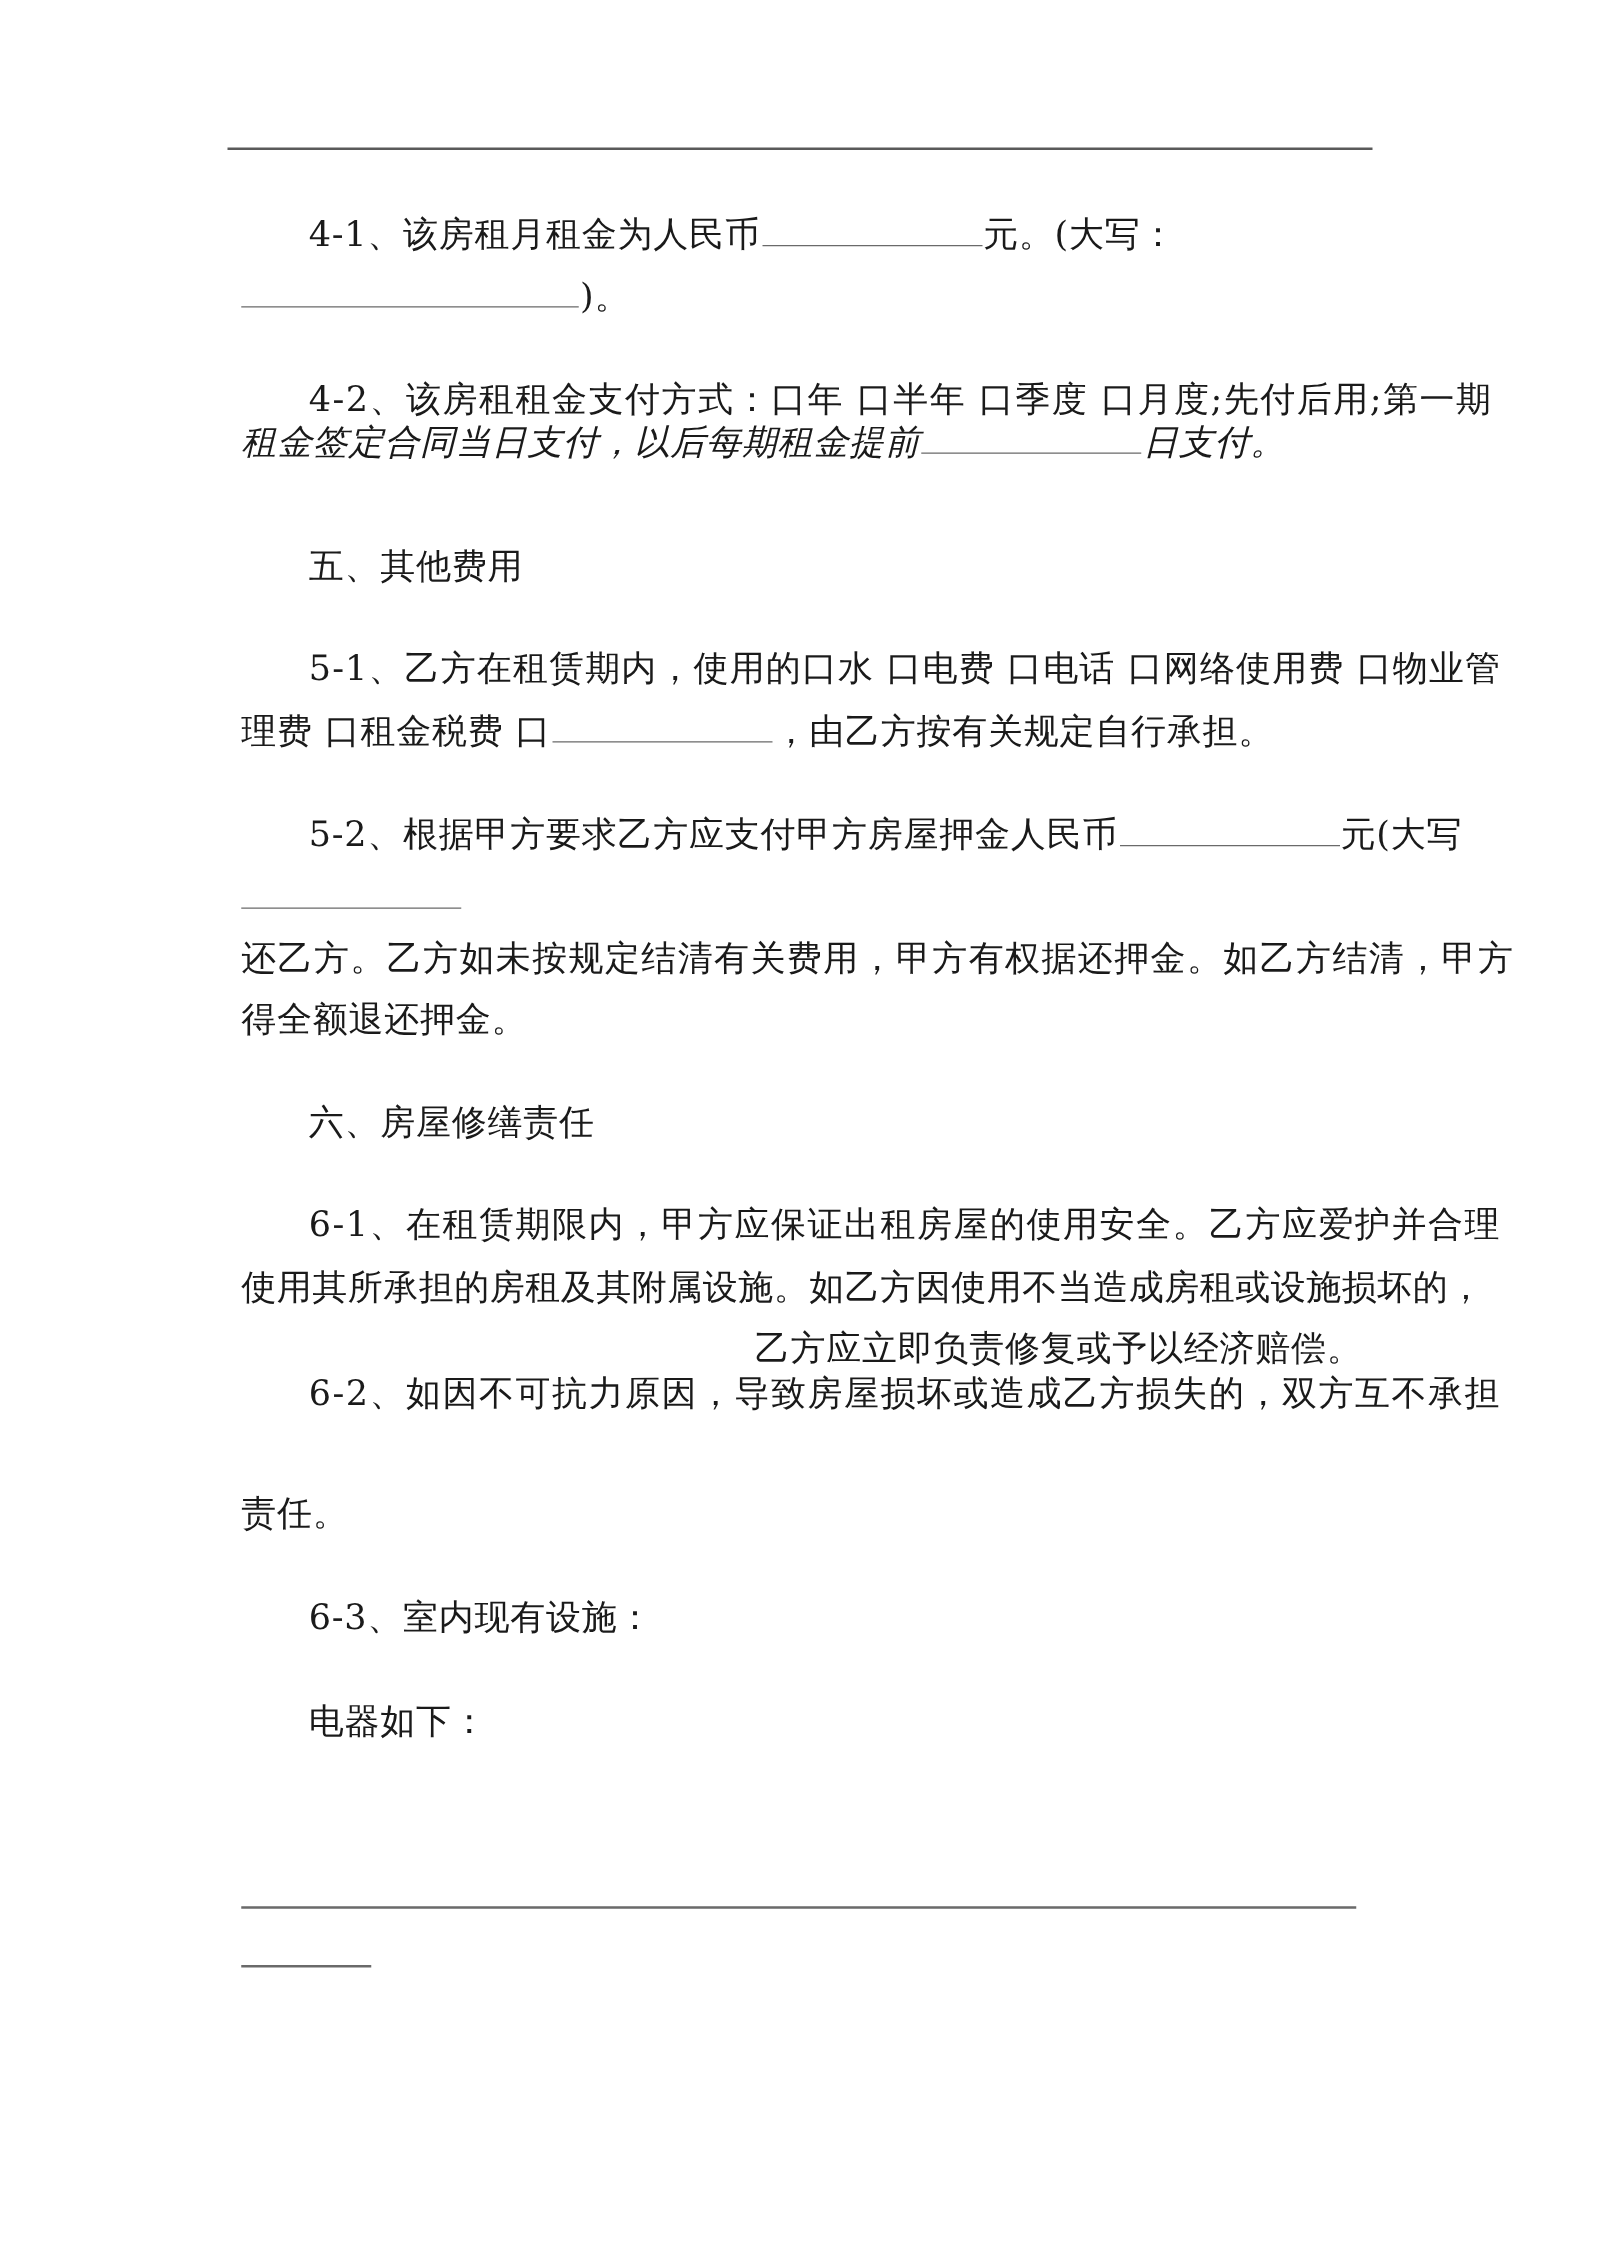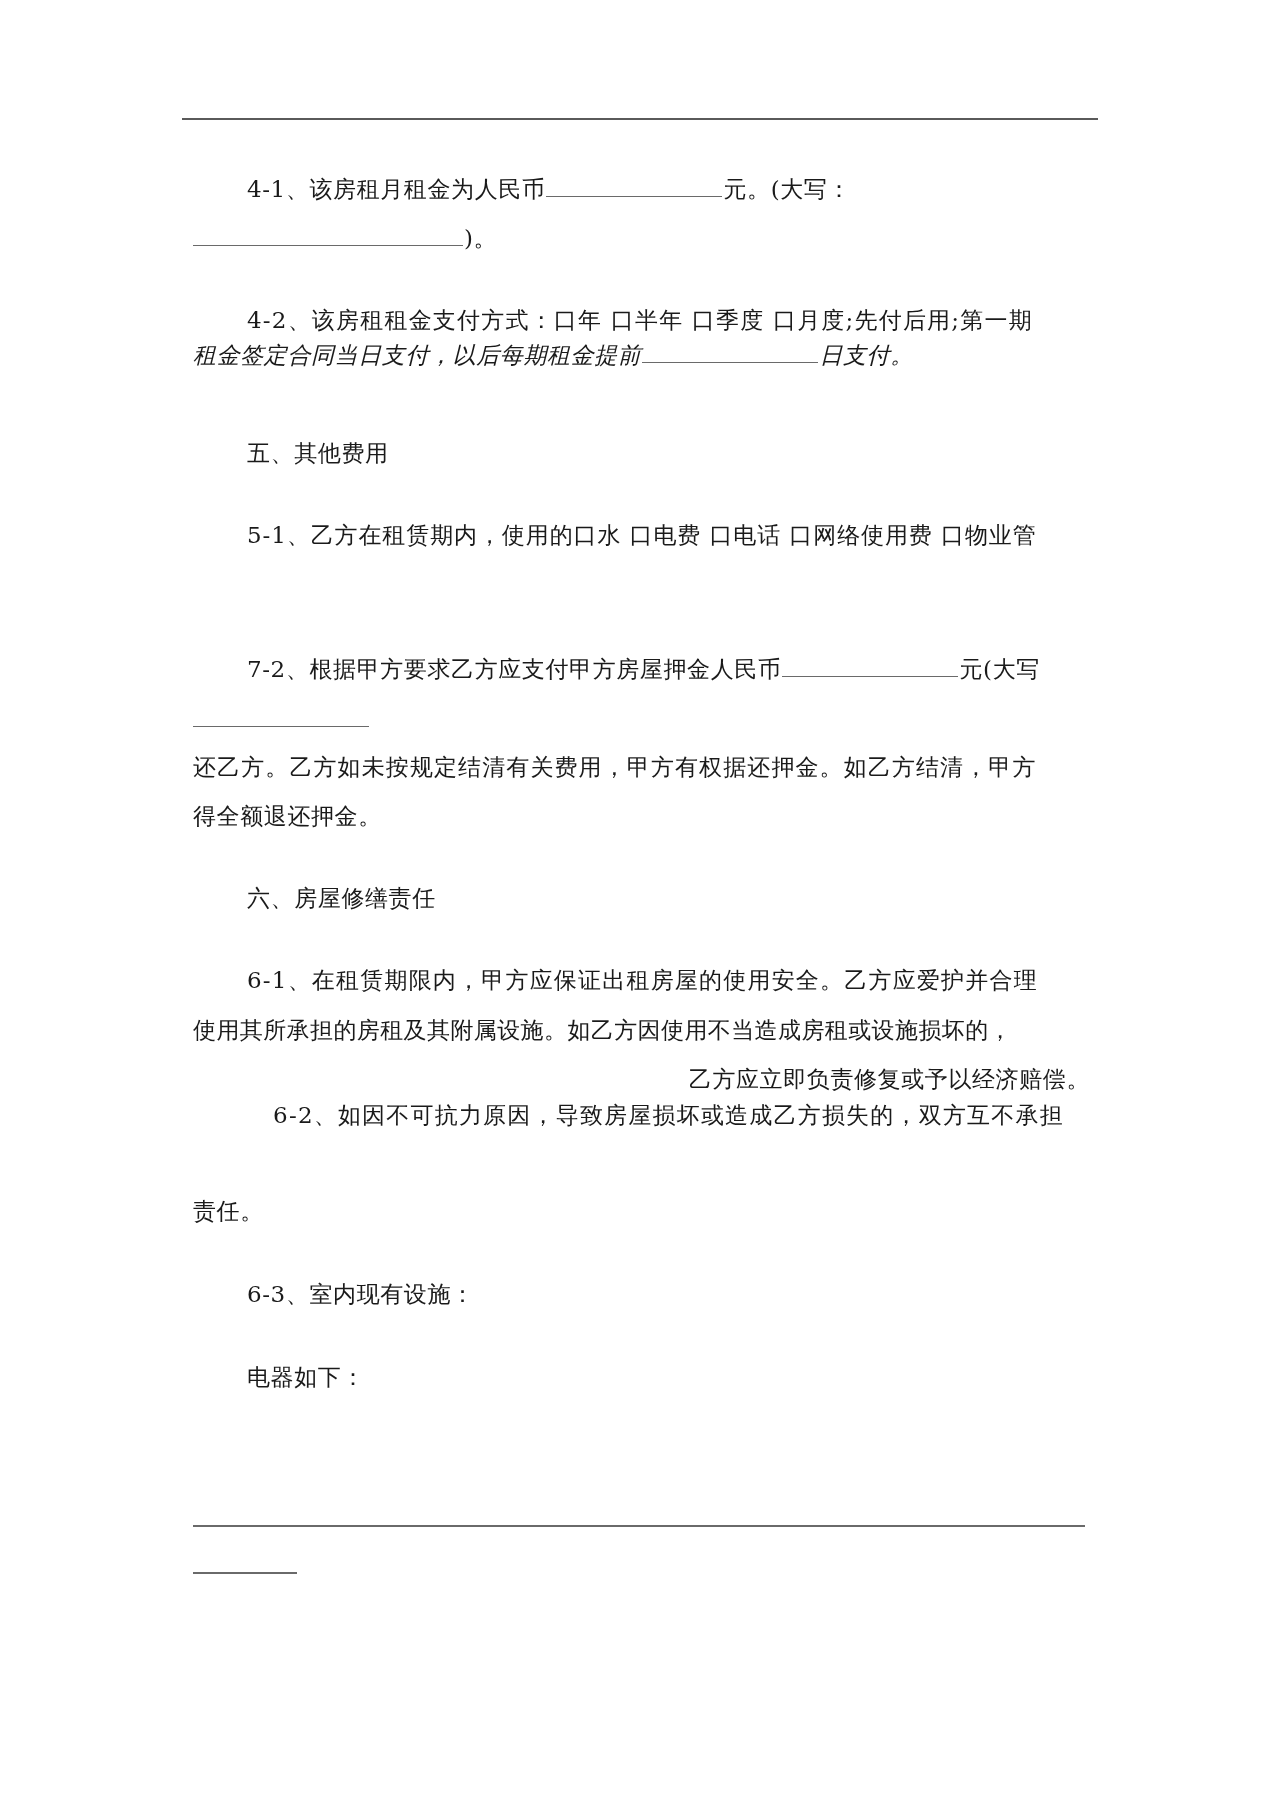--- a/index.html
+++ b/index.html
@@ -29,21 +29,21 @@
     .rule-top { left: 182px; top: 118px; width: 916px; height: 2px; }
     .rule-bottom-long { left: 193px; top: 1525px; width: 892px; height: 1.5px; background: #6a6a6a; }
     .rule-bottom-short { left: 193px; top: 1572px; width: 104px; height: 1.5px; background: #6a6a6a; }
 
     .line {
       position: absolute;
       left: 193px;
       width: 897px;
       height: 32px;
       line-height: 32px;
-      font-size: 23px;
+      font-size: 28px;
       white-space: nowrap;
       letter-spacing: 0.6px;
     }
     .line.indent { left: 247px; width: 843px; }
     .blank {
       display: inline-block;
       border-bottom: 1.5px solid #6a6a6a;
       height: 24px;
       vertical-align: baseline;
       margin: 0 1px;
@@ -65,23 +65,26 @@
   </div>
 
   <div class="line indent" style="top:304px; letter-spacing:1.2px;">4-2、该房租租金支付方式：口年 口半年 口季度 口月度;先付后用;第一期</div>
   <div class="line" style="top:338px;font-style:italic;">
     <span class="seg">租金签定合同当日支付，以后每期租金提前</span><span class="blank" style="width:176px;"></span><span class="seg">日支付。</span>
   </div>
 
   <div class="line indent" style="top:437px;">五、其他费用</div>
 
   <div class="line indent" style="top:519px; letter-spacing:0.9px;">5-1、乙方在租赁期内，使用的口水 口电费 口电话 口网络使用费 口物业管</div>
+  <div class="line" style="top:569px;">
+    <span class="seg">理费 口租金税费 口</span><span class="blank" style="width:176px;"></span><span class="seg">，由乙方按有关规定自行承担。</span>
+  </div>
 
   <div class="line indent" style="top:652px;">
-    <span class="seg">7-2、根据甲方要求乙方应支付甲方房屋押金人民币</span><span class="blank" style="width:176px;"></span><span class="seg">元(大写</span>
+    <span class="seg">5-2、根据甲方要求乙方应支付甲方房屋押金人民币</span><span class="blank" style="width:176px;"></span><span class="seg">元(大写</span>
   </div>
   <div class="line" style="top:702px;">
     <span class="blank" style="width:176px; margin-left:0;"></span>
   </div>
   <div class="line" style="top:800px;">得全额退还押金。</div>
   <div class="line" style="top:751px; letter-spacing:1.1px;">还乙方。乙方如未按规定结清有关费用，甲方有权据还押金。如乙方结清，甲方</div>
 
   <div class="line indent" style="top:882px;">六、房屋修缮责任</div>
 
   <div class="line indent" style="top:964px; letter-spacing:1.2px;">6-1、在租赁期限内，甲方应保证出租房屋的使用安全。乙方应爱护并合理</div>

